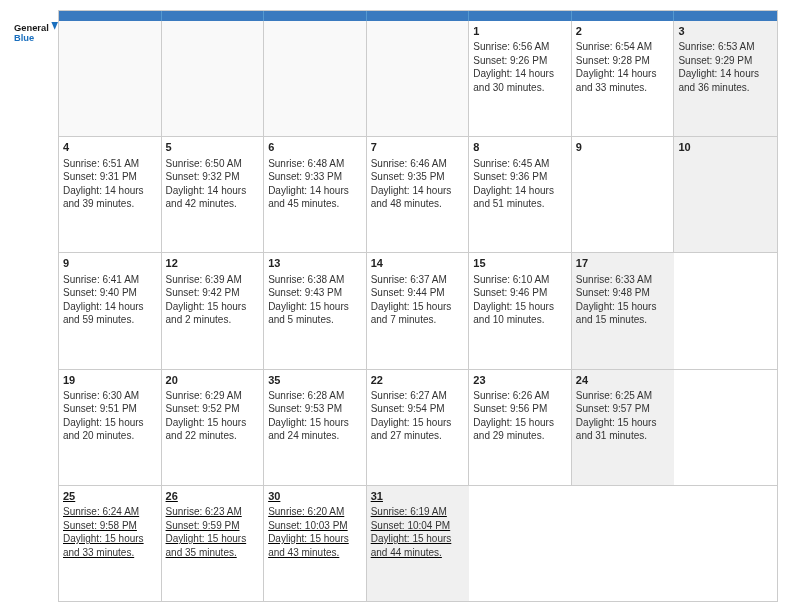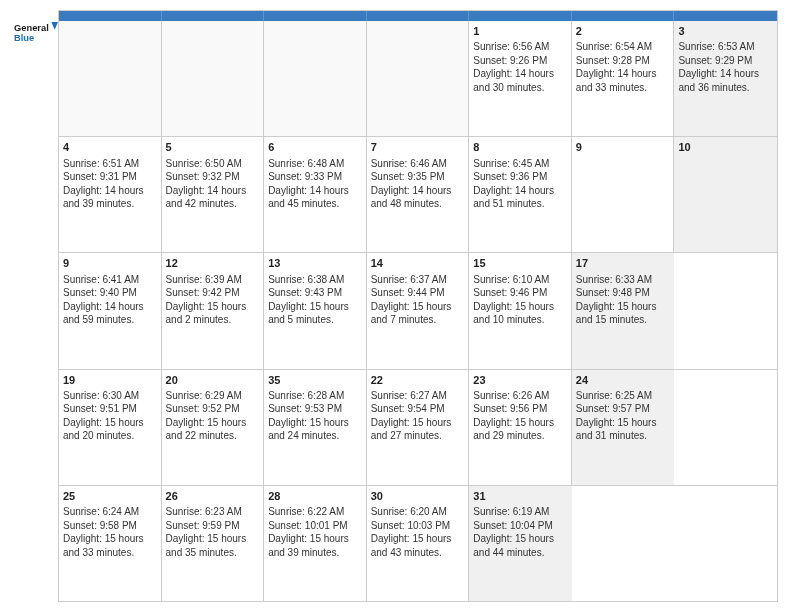--- a/index.html
+++ b/index.html
@@ -64,21 +64,21 @@
       flex: 1;
       display: flex;
       flex-direction: column;
     }
     .cal-row {
       display: grid;
       grid-template-columns: repeat(7, 1fr);
       flex: 1;
       border-bottom: 1px solid #ccc;
     }
-    .cal-row:last-child { border-bottom: none; }
+    .cal-row:last-child { border-bottom: none; text-decoration: underline; }
     .cal-cell {
       border-right: 1px solid #ccc;
       padding: 3px 4px;
       font-size: 9.5px;
       color: #222;
       line-height: 1.3;
       vertical-align: top;
       background: #fff;
     }
     .cal-cell:last-child { border-right: none; }
@@ -269,26 +269,20 @@
 Sunset: 9:58 PM
 Daylight: 15 hours and 33 minutes.</div>
           </div>
           <div class="cal-cell">
             <div class="day-num">26</div>
             <div class="cell-info">Sunrise: 6:23 AM
 Sunset: 9:59 PM
 Daylight: 15 hours and 35 minutes.</div>
           </div>
           <div class="cal-cell">
-            <div class="day-num">28</div>
-            <div class="cell-info">Sunrise: 6:22 AM
-Sunset: 10:01 PM
-Daylight: 15 hours and 39 minutes.</div>
-          </div>
-          <div class="cal-cell">
             <div class="day-num">30</div>
             <div class="cell-info">Sunrise: 6:20 AM
 Sunset: 10:03 PM
 Daylight: 15 hours and 43 minutes.</div>
           </div>
           <div class="cal-cell shaded">
             <div class="day-num">31</div>
             <div class="cell-info">Sunrise: 6:19 AM
 Sunset: 10:04 PM
 Daylight: 15 hours and 44 minutes.</div>

